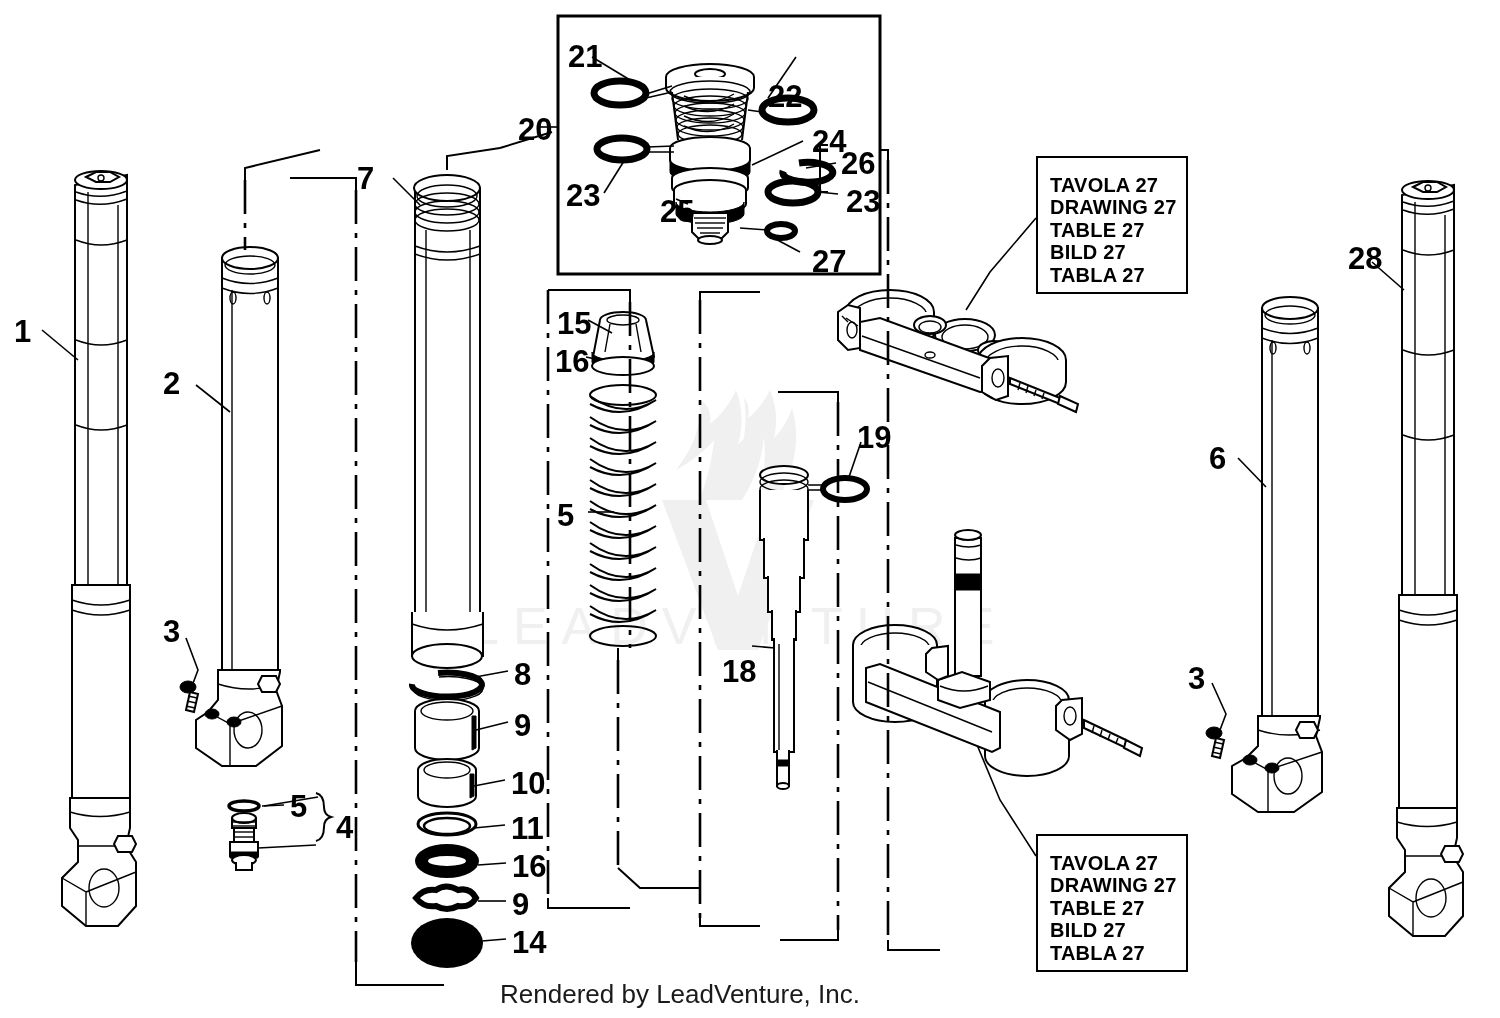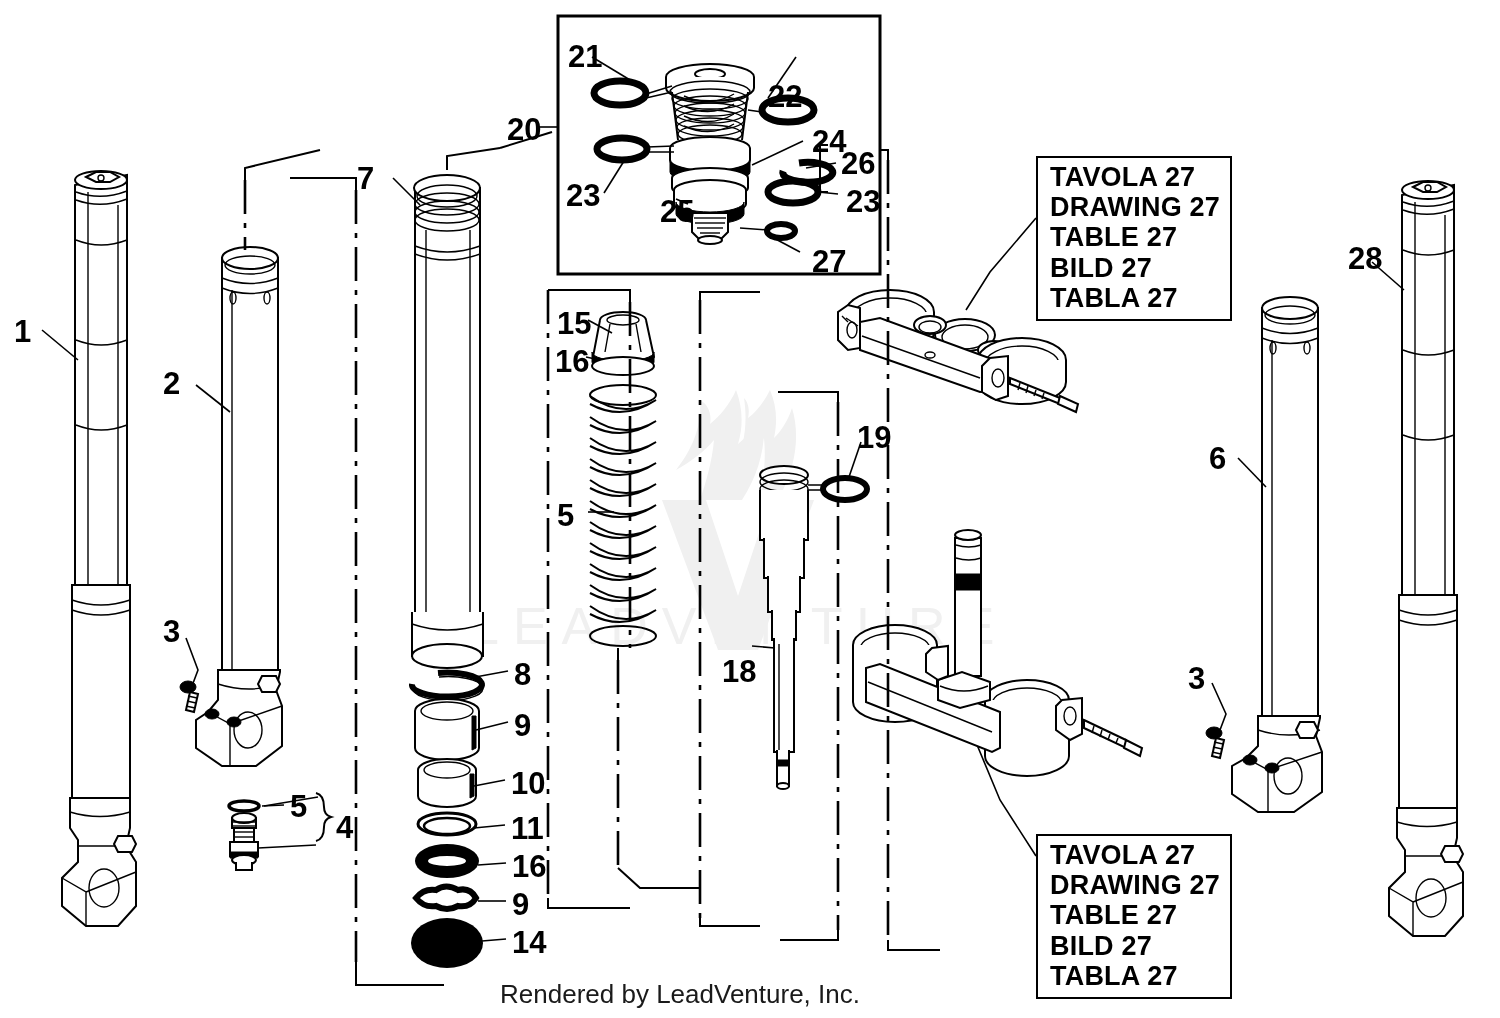--- a/index.html
+++ b/index.html
@@ -18,24 +18,24 @@
     font-size:31px;
     color:#000;
     line-height:1;
     white-space:nowrap;
     user-select:none;
   }
   .tbox{
     position:absolute;
     border:2px solid #000;
     background:#fff;
-    padding:4px 10px 6px 12px;
+    padding:16px 10px 6px 12px;
     font-family:"Liberation Sans", sans-serif;
     font-weight:bold;
-    font-size:27px;
+    font-size:20px;
     line-height:1.12;
     color:#000;
     white-space:nowrap;
   }
   .tbox div{letter-spacing:0.2px;}
   .footer{
     position:absolute;
     left:0;top:979px;width:1360px;
     text-align:center;
     font-family:"Liberation Sans", sans-serif;
@@ -555,21 +555,21 @@
   <div class="callout" style="left:511px; top:768px;">10</div>
   <div class="callout" style="left:511px; top:813px;">11</div>
   <div class="callout" style="left:512px; top:851px;">16</div>
   <div class="callout" style="left:512px; top:889px;">9</div>
   <div class="callout" style="left:512px; top:927px;">14</div>
   <div class="callout" style="left:557px; top:308px;">15</div>
   <div class="callout" style="left:555px; top:346px;">16</div>
   <div class="callout" style="left:557px; top:500px;">5</div>
   <div class="callout" style="left:722px; top:635px;margin-top:21px;">18</div>
   <div class="callout" style="left:857px; top:422px;">19</div>
-  <div class="callout" style="left:507px; top:114px;text-align:right;">20</div>
+  <div class="callout" style="left:518px; top:114px;text-align:right;">20</div>
   <div class="callout" style="left:568px; top:41px;">21</div>
   <div class="callout" style="left:768px; top:41px;margin-top:40px;">22</div>
   <div class="callout" style="left:566px; top:180px;">23</div>
   <div class="callout" style="left:812px; top:126px;">24</div>
   <div class="callout" style="left:660px; top:196px;">25</div>
   <div class="callout" style="left:841px; top:148px;">26</div>
   <div class="callout" style="left:846px; top:186px;">23</div>
   <div class="callout" style="left:812px; top:246px;">27</div>
   <div class="callout" style="left:1348px;top:243px;">28</div>
   <div class="callout" style="left:1188px;top:663px;">3</div>

